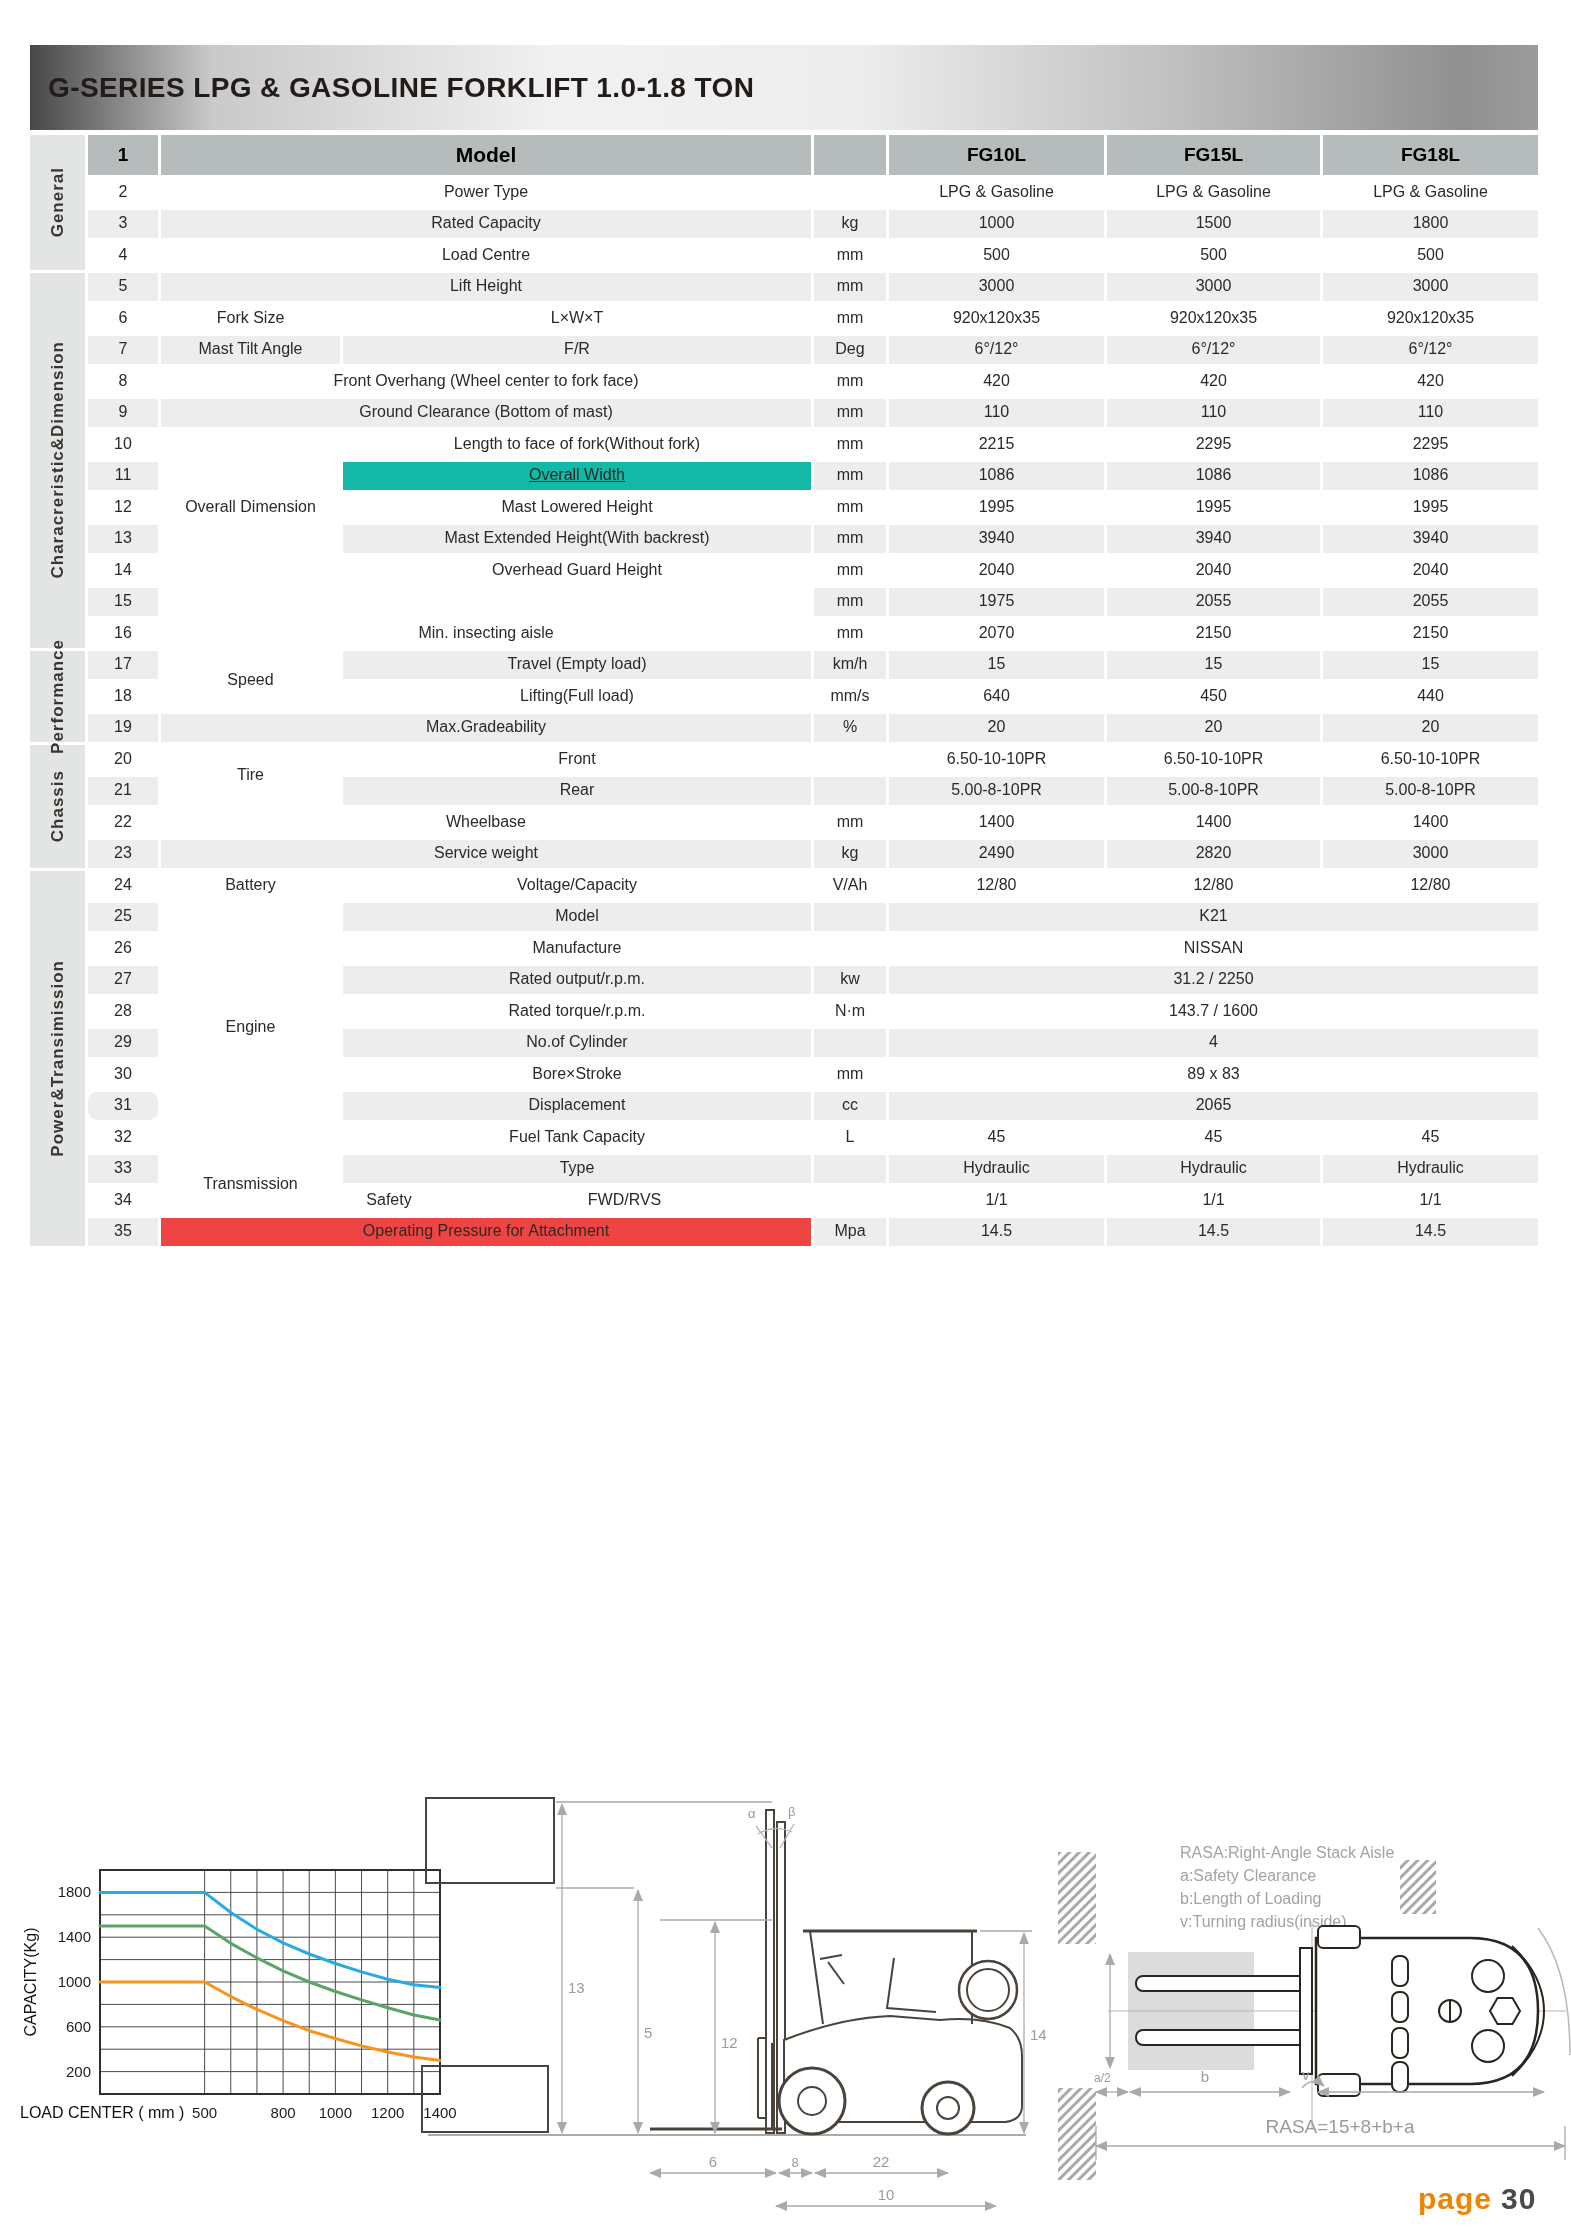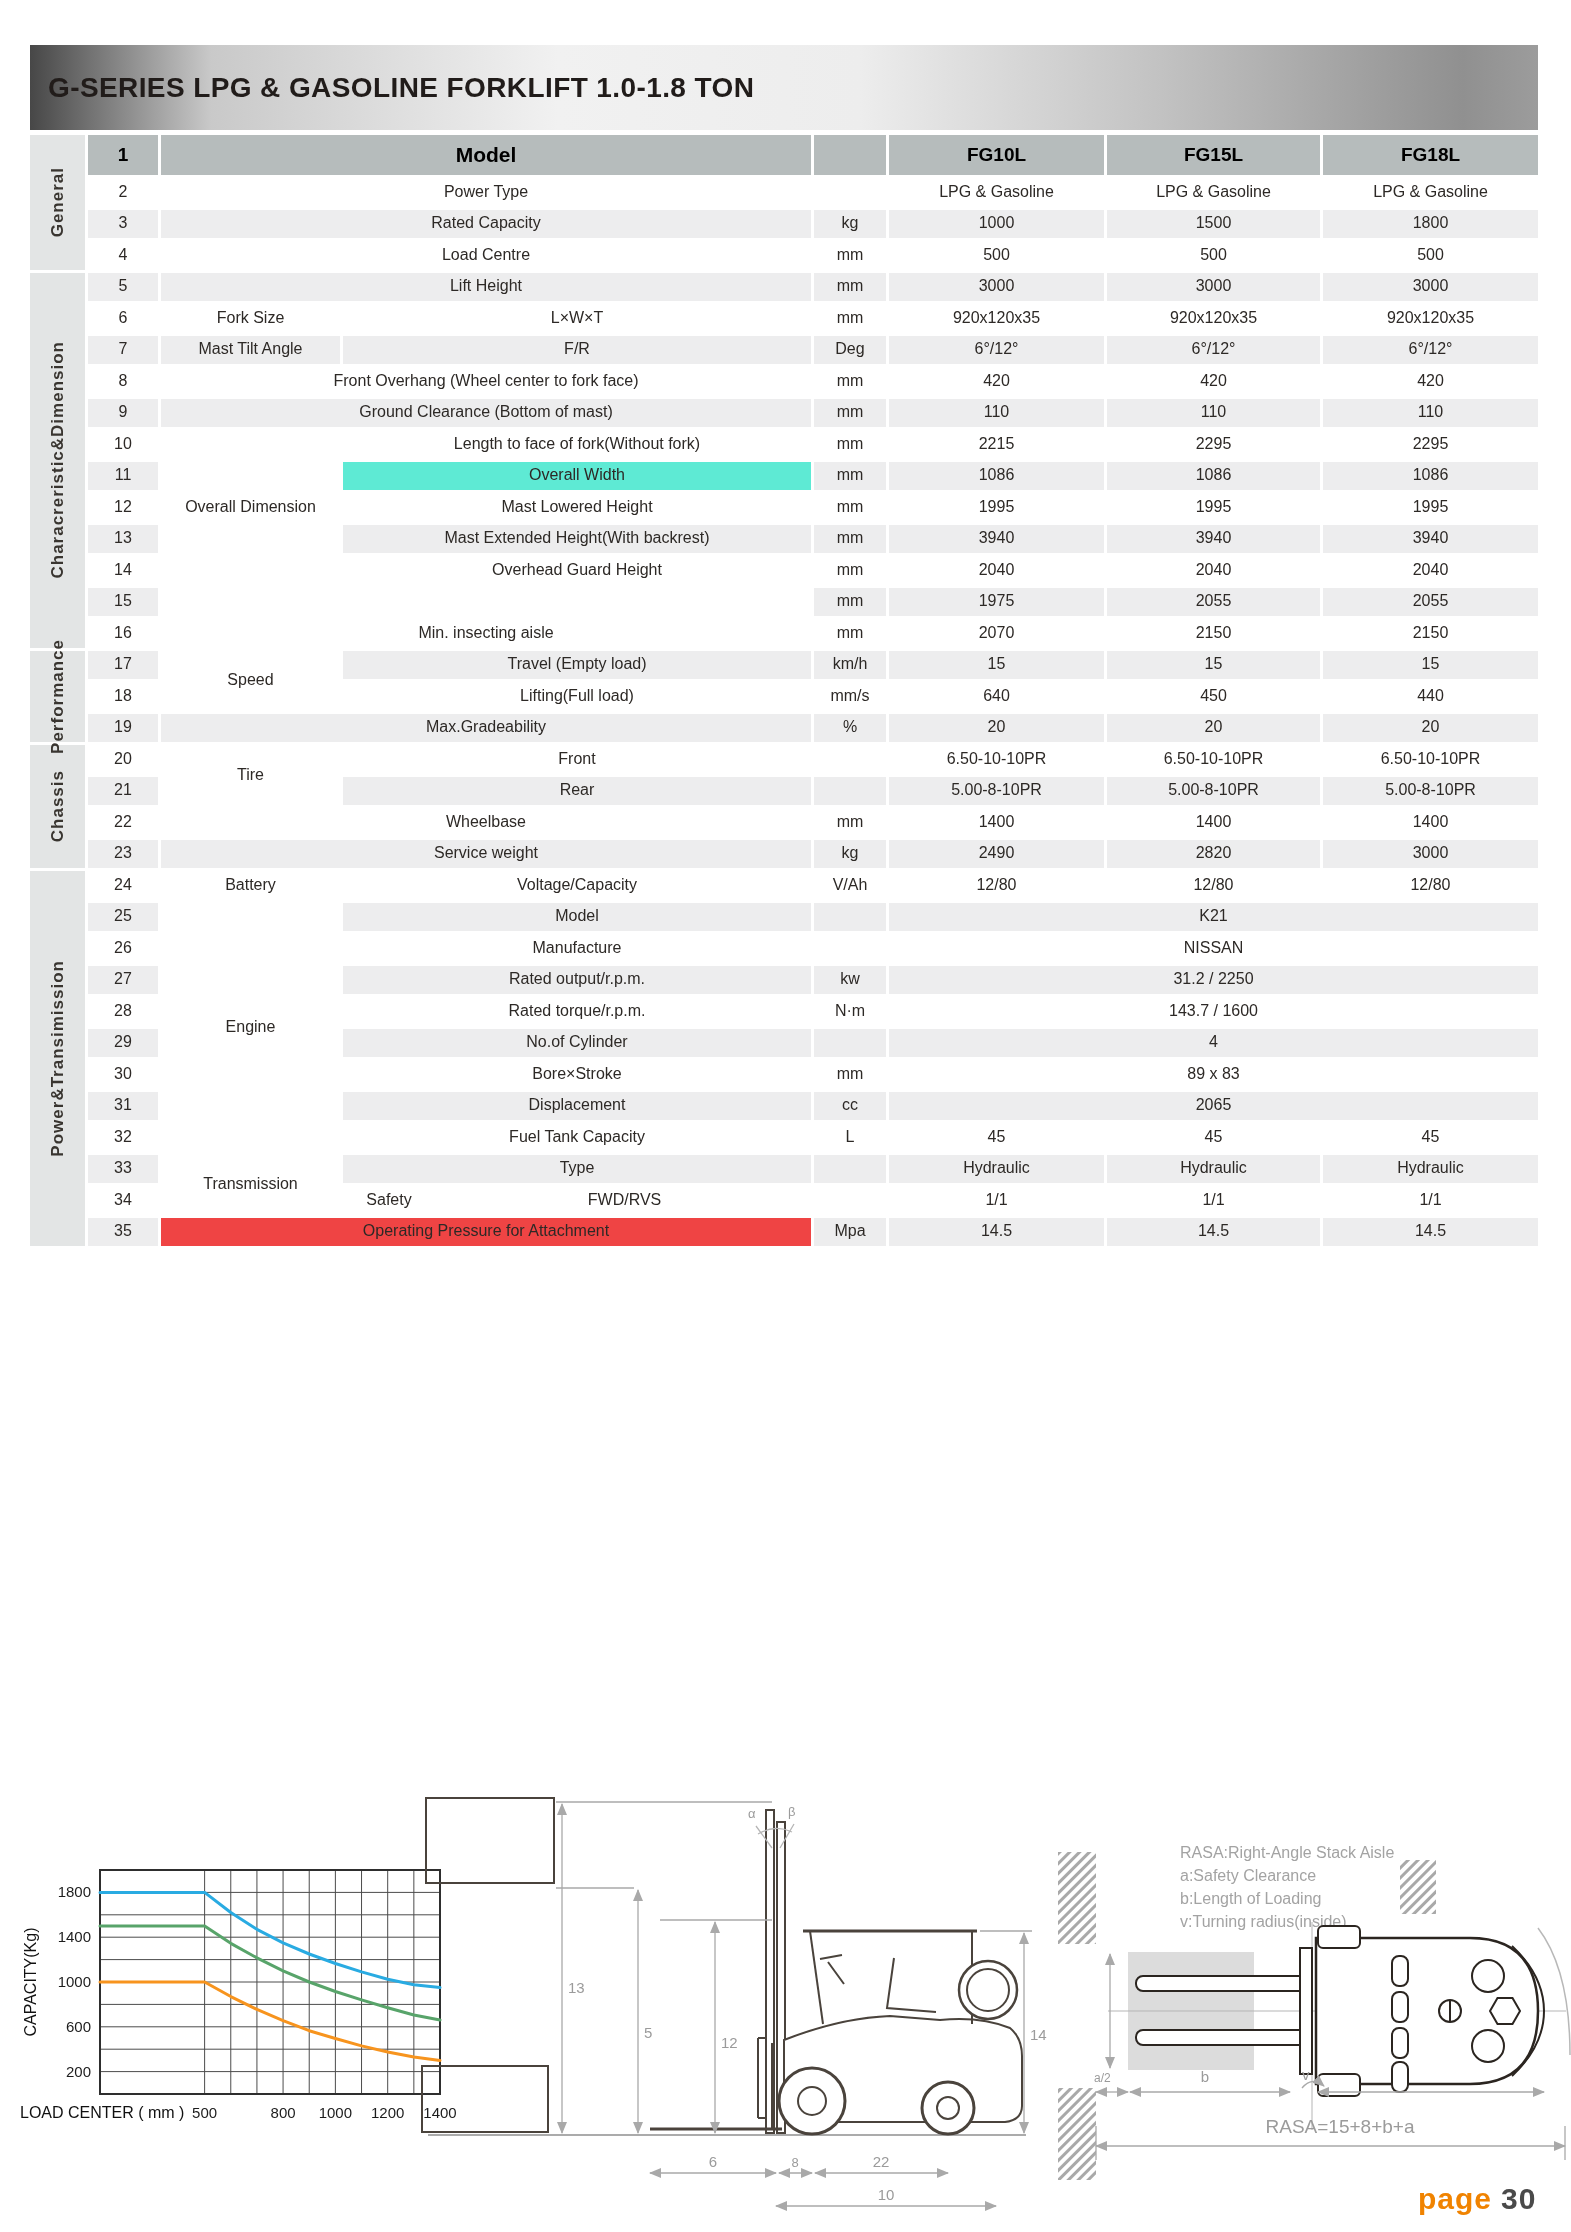--- a/index.html
+++ b/index.html
@@ -116,21 +116,21 @@
       <div class="c" style="grid-area: 9 / 7 / span 1 / span 1; background: rgb(237, 237, 238);">110</div>
       <div class="c" style="grid-area: 9 / 8 / span 1 / span 1; background: rgb(237, 237, 238);">110</div>
       <div class="c" style="grid-area: 10 / 2 / span 1 / span 1; background: rgb(255, 255, 255);">10</div>
       <div class="c" style="grid-area: 10 / 3 / span 5 / span 1; background: rgb(255, 255, 255);">Overall Dimension</div>
       <div class="c" style="grid-area: 10 / 4 / span 1 / span 1; background: rgb(255, 255, 255);">Length to face of fork(Without fork)</div>
       <div class="c" style="grid-area: 10 / 5 / span 1 / span 1; background: rgb(255, 255, 255);">mm</div>
       <div class="c" style="grid-area: 10 / 6 / span 1 / span 1; background: rgb(255, 255, 255);">2215</div>
       <div class="c" style="grid-area: 10 / 7 / span 1 / span 1; background: rgb(255, 255, 255);">2295</div>
       <div class="c" style="grid-area: 10 / 8 / span 1 / span 1; background: rgb(255, 255, 255);">2295</div>
       <div class="c" style="grid-area: 11 / 2 / span 1 / span 1; background: rgb(237, 237, 238);">11</div>
-      <div class="c" style="grid-area: 11 / 4 / span 1 / span 1; background: #5eead4;">Overall Width</div>
+      <div class="c" style="grid-area: 11 / 4 / span 1 / span 1; background: #14b8a6; text-decoration: underline;">Overall Width</div>
       <div class="c" style="grid-area: 11 / 5 / span 1 / span 1; background: rgb(237, 237, 238);">mm</div>
       <div class="c" style="grid-area: 11 / 6 / span 1 / span 1; background: rgb(237, 237, 238);">1086</div>
       <div class="c" style="grid-area: 11 / 7 / span 1 / span 1; background: rgb(237, 237, 238);">1086</div>
       <div class="c" style="grid-area: 11 / 8 / span 1 / span 1; background: rgb(237, 237, 238);">1086</div>
       <div class="c" style="grid-area: 12 / 2 / span 1 / span 1; background: rgb(255, 255, 255);">12</div>
       <div class="c" style="grid-area: 12 / 4 / span 1 / span 1; background: rgb(255, 255, 255);">Mast Lowered Height</div>
       <div class="c" style="grid-area: 12 / 5 / span 1 / span 1; background: rgb(255, 255, 255);">mm</div>
       <div class="c" style="grid-area: 12 / 6 / span 1 / span 1; background: rgb(255, 255, 255);">1995</div>
       <div class="c" style="grid-area: 12 / 7 / span 1 / span 1; background: rgb(255, 255, 255);">1995</div>
       <div class="c" style="grid-area: 12 / 8 / span 1 / span 1; background: rgb(255, 255, 255);">1995</div>
@@ -226,21 +226,21 @@
       <div class="c" style="grid-area: 28 / 5 / span 1 / span 1; background: rgb(255, 255, 255);">N·m</div>
       <div class="c" style="grid-area: 28 / 6 / span 1 / span 3; background: rgb(255, 255, 255);">143.7 / 1600</div>
       <div class="c" style="grid-area: 29 / 2 / span 1 / span 1; background: rgb(237, 237, 238);">29</div>
       <div class="c" style="grid-area: 29 / 4 / span 1 / span 1; background: rgb(237, 237, 238);">No.of Cylinder</div>
       <div class="c" style="grid-area: 29 / 5 / span 1 / span 1; background: rgb(237, 237, 238);"></div>
       <div class="c" style="grid-area: 29 / 6 / span 1 / span 3; background: rgb(237, 237, 238);">4</div>
       <div class="c" style="grid-area: 30 / 2 / span 1 / span 1; background: rgb(255, 255, 255);">30</div>
       <div class="c" style="grid-area: 30 / 4 / span 1 / span 1; background: rgb(255, 255, 255);">Bore×Stroke</div>
       <div class="c" style="grid-area: 30 / 5 / span 1 / span 1; background: rgb(255, 255, 255);">mm</div>
       <div class="c" style="grid-area: 30 / 6 / span 1 / span 3; background: rgb(255, 255, 255);">89 x 83</div>
-      <div class="c" style="grid-area: 31 / 2 / span 1 / span 1; background: rgb(237, 237, 238);">31</div>
+      <div class="c" style="grid-area: 31 / 2 / span 1 / span 1; background: rgb(237, 237, 238); border-radius: 9px;">31</div>
       <div class="c" style="grid-area: 31 / 4 / span 1 / span 1; background: rgb(237, 237, 238);">Displacement</div>
       <div class="c" style="grid-area: 31 / 5 / span 1 / span 1; background: rgb(237, 237, 238);">cc</div>
       <div class="c" style="grid-area: 31 / 6 / span 1 / span 3; background: rgb(237, 237, 238);">2065</div>
       <div class="c" style="grid-area: 32 / 2 / span 1 / span 1; background: rgb(255, 255, 255);">32</div>
       <div class="c" style="grid-area: 32 / 4 / span 1 / span 1; background: rgb(255, 255, 255);">Fuel Tank Capacity</div>
       <div class="c" style="grid-area: 32 / 5 / span 1 / span 1; background: rgb(255, 255, 255);">L</div>
       <div class="c" style="grid-area: 32 / 6 / span 1 / span 1; background: rgb(255, 255, 255);">45</div>
       <div class="c" style="grid-area: 32 / 7 / span 1 / span 1; background: rgb(255, 255, 255);">45</div>
       <div class="c" style="grid-area: 32 / 8 / span 1 / span 1; background: rgb(255, 255, 255);">45</div>
       <div class="c" style="grid-area: 33 / 2 / span 1 / span 1; background: rgb(237, 237, 238);">33</div>

